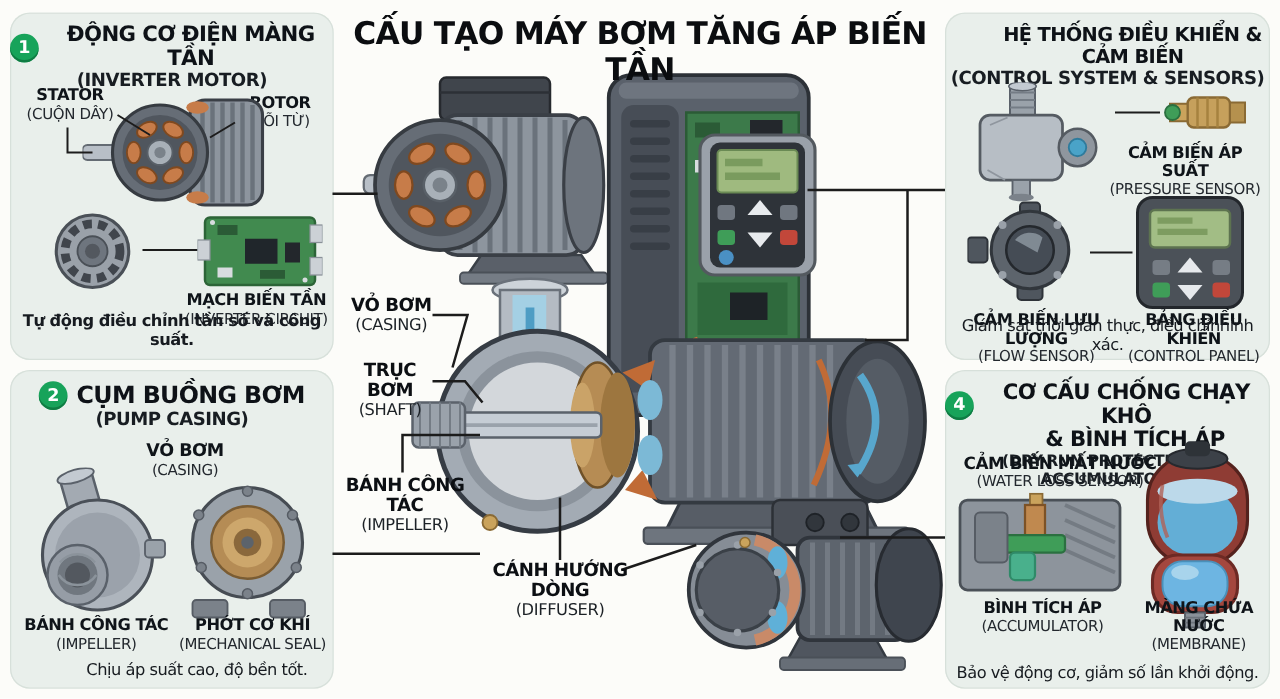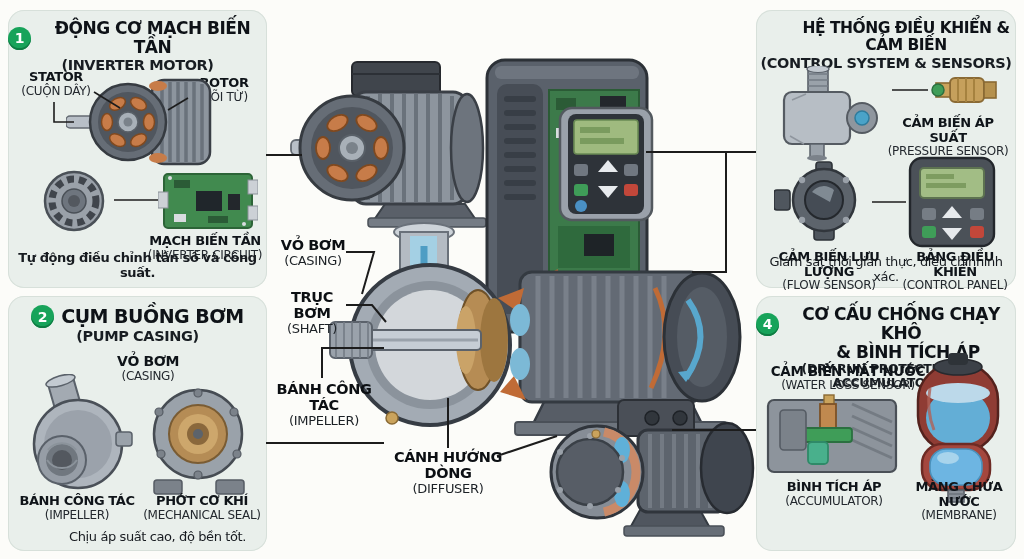--- a/index.html
+++ b/index.html
@@ -24,25 +24,26 @@
               font-weight:bold;font-size:25px;letter-spacing:-0.6px;color:#0b0d10;}
   .leads{position:absolute;left:0;top:0;width:100%;height:100%;pointer-events:none;}
   .art{position:absolute;left:0;top:0;z-index:2;pointer-events:none;}
   .ill{position:absolute;}
 </style>
 </head>
 <body>
 
 <div class="canvas">
 
+  <div class="main-title">CẤU TẠO MÁY BƠM TĂNG ÁP BIẾN TẦN</div>
 
   <section class="panel" style="left:8px;top:10px;width:259px;height:278px;">
     <div class="hdr">
       <span class="badge">1</span>
-      <span class="t-vi">ĐỘNG CƠ MẠCH BIẾN TẦN</span>
+      <span class="t-vi">ĐỘNG CƠ ĐIỆN MÀNG TẦN</span>
     </div>
     <div class="t-en">(INVERTER MOTOR)</div>
 
     <div class="lbl" style="left:6px;top:60px;width:84px;">
       <div class="v">STATOR</div>
       <div class="e">(CUỘN DÂY)</div>
     </div>
     <div class="lbl" style="left:178px;top:66px;width:76px;">
       <div class="v">ROTOR</div>
       <div class="e">(LÕI TỪ)</div>
@@ -286,20 +287,21 @@
     </svg>
 
     <div class="lbl" style="left:148px;top:184px;width:110px;">
       <div class="v">MÀNG CHỨA NƯỚC</div>
       <div class="e">(MEMBRANE)</div>
     </div>
     <div class="lbl" style="left:2px;top:184px;width:152px;">
       <div class="v">BÌNH TÍCH ÁP</div>
       <div class="e">(ACCUMULATOR)</div>
     </div>
+    <div class="note" style="bottom:5px;">Bảo vệ động cơ, giảm số lần khởi động.</div>
   </section>
 
   <svg class="art" width="1024" height="559" viewBox="0 0 1024 559">
 
     <g>
       <rect x="352" y="62" width="88" height="34" rx="5" fill="#40454c" stroke="#26292e" stroke-width="2"></rect>
       <line x1="352" y1="74" x2="440" y2="74" stroke="#2c3036" stroke-width="2"></line>
       <polygon points="385,204 465,204 476,220 374,220" fill="#5a6069" stroke="#3a4047" stroke-width="2"></polygon>
       <rect x="368" y="218" width="118" height="9" rx="3" fill="#757c85" stroke="#4a5058" stroke-width="1.5"></rect>
       <rect x="352" y="92" width="115" height="112" rx="14" fill="#8d959e" stroke="#3a3f46" stroke-width="3"></rect>

